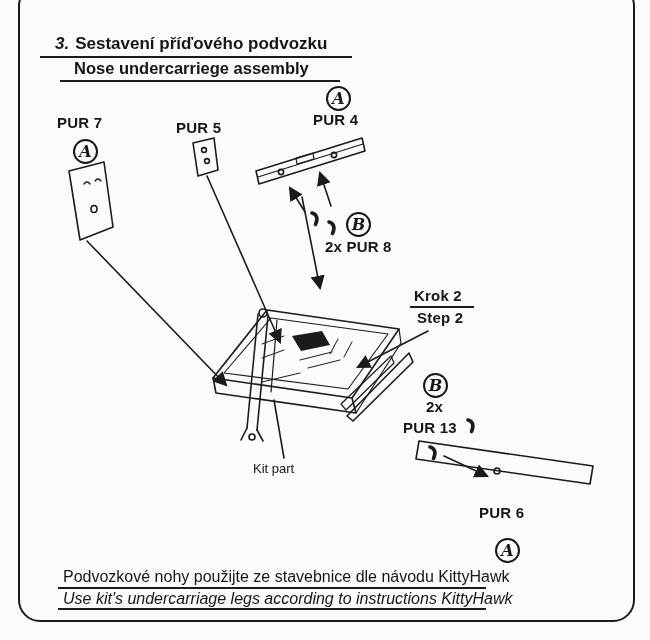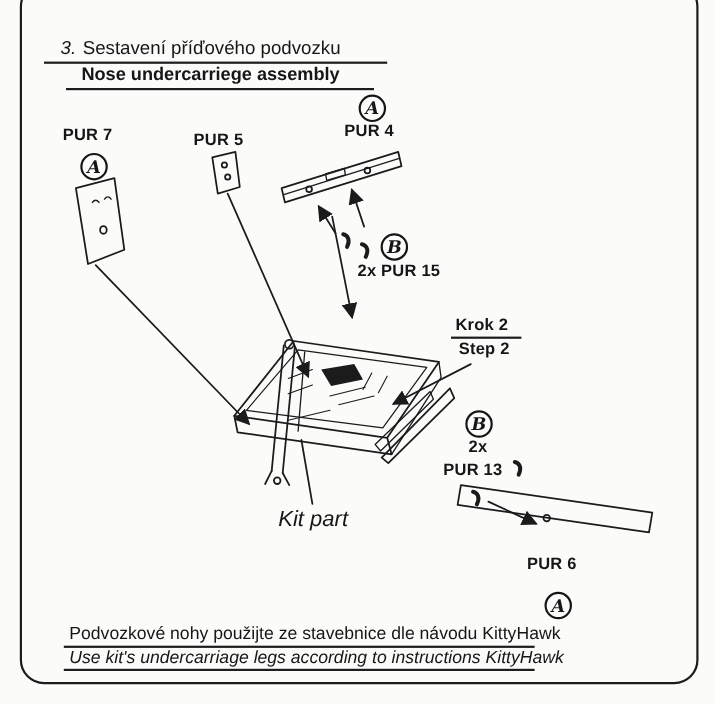--- a/index.html
+++ b/index.html
@@ -7,25 +7,25 @@
   body{background:#f4f4f2;font-family:"Liberation Sans",sans-serif;color:#161616}
   .sheet{position:relative;width:650px;height:640px;background:#fbfbfa;overflow:hidden}
   .frame{position:absolute;left:18px;top:-16px;width:617px;height:638px;
          border:2.5px solid #1c1c1c;border-radius:22px}
   .art{position:absolute;left:0;top:0}
   .lbl{position:absolute;font-weight:bold;font-size:15px;white-space:nowrap;letter-spacing:.2px}
   .circ{position:absolute;width:25px;height:25px;border:2.4px solid #161616;border-radius:50%;
         display:flex;align-items:center;justify-content:center;
         font:italic bold 16px "DejaVu Serif",serif;line-height:1}
   .rule{position:absolute;height:2px;background:#1c1c1c}
-  .title{position:absolute;left:55px;top:34px;font-size:17px;font-weight:normal;white-space:nowrap}
+  .title{position:absolute;left:55px;top:34px;font-size:17px;font-weight:bold;white-space:nowrap}
   .stepnum{font-style:italic;margin-right:6px}
   .subtitle{position:absolute;left:74px;top:59px;font-size:16.5px;
             font-weight:bold;white-space:nowrap}
-  .kit{position:absolute;left:253px;top:461px;font-style:italic;font-size:20px;white-space:nowrap}
+  .kit{position:absolute;left:253px;top:461px;font-size:13px;white-space:nowrap}
   .foot{position:absolute;font-size:16px;white-space:nowrap}
   .foot.en{font-style:italic}
 </style>
 </head>
 <body>
 
 <div class="sheet">
 
   <div class="frame"></div>
 
@@ -124,21 +124,21 @@
 
   <div class="lbl" style="left:57px;top:114px">PUR 7</div>
   <div class="circ" style="left:73px;top:139px">A</div>
 
   <div class="lbl" style="left:176px;top:119px">PUR 5</div>
 
   <div class="circ" style="left:326px;top:86px">A</div>
   <div class="lbl" style="left:313px;top:111px">PUR 4</div>
 
   <div class="circ" style="left:346px;top:212px">B</div>
-  <div class="lbl" style="left:325px;top:238px">2x PUR 15</div>
+  <div class="lbl" style="left:325px;top:238px">2x PUR 8</div>
 
   <div class="lbl" style="left:414px;top:287px">Krok 2</div>
   <div class="rule" style="left:410px;top:306px;width:64px"></div>
   <div class="lbl" style="left:417px;top:309px">Step 2</div>
 
   <div class="circ" style="left:423px;top:373px">B</div>
   <div class="lbl" style="left:426px;top:398px">2x</div>
   <div class="lbl" style="left:403px;top:419px">PUR 13</div>
 
   <div class="kit">Kit part</div>

